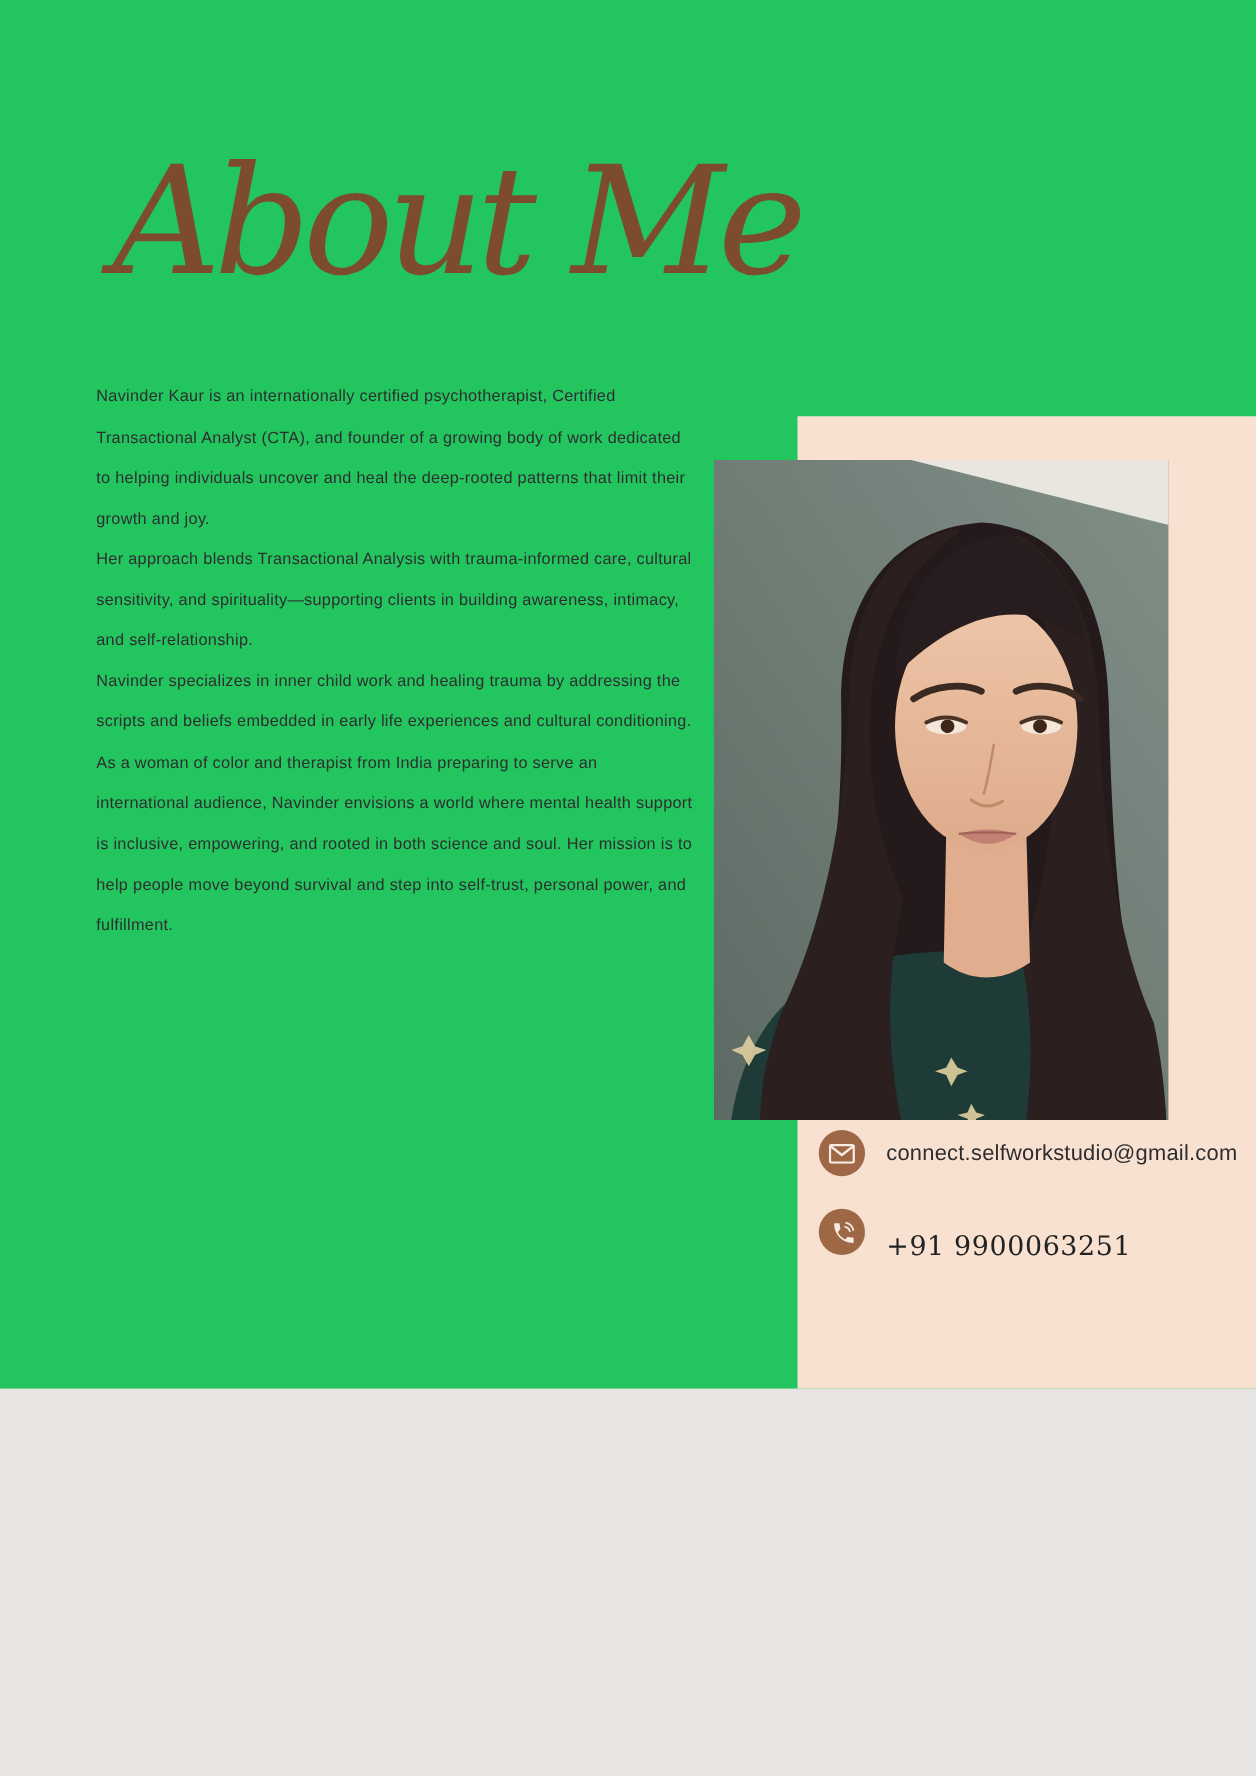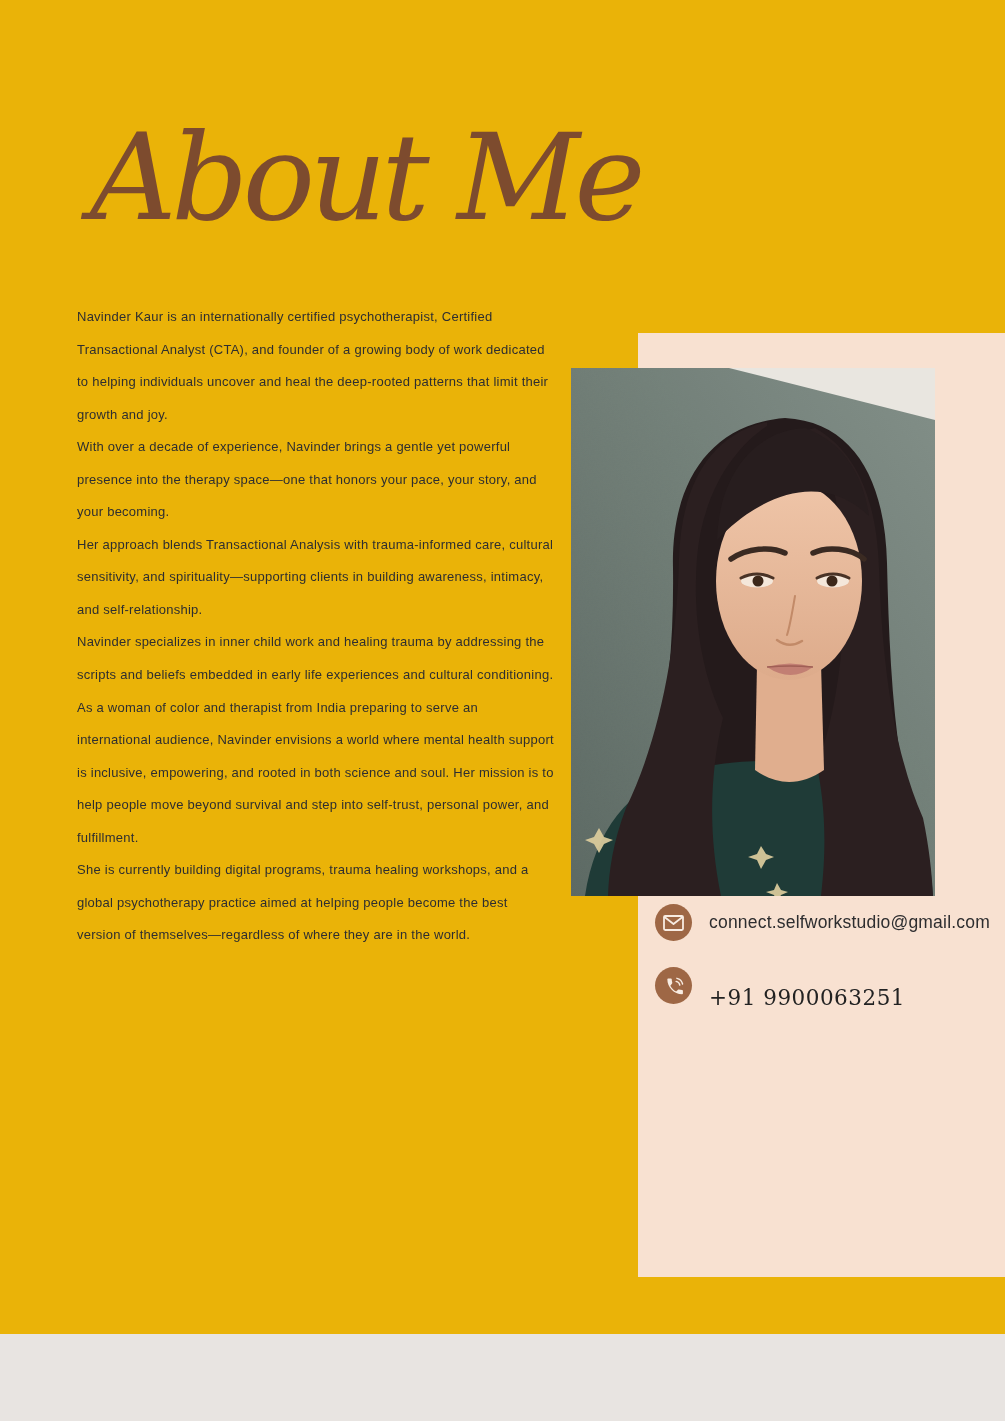--- a/index.html
+++ b/index.html
@@ -1,22 +1,22 @@
 <!DOCTYPE html>
 <html><head>
 <meta charset="utf-8">
 <style>
   * { margin: 0; padding: 0; box-sizing: border-box; }
   html, body { background: #e8e4e1; }
   .page {
     position: relative;
     width: 1005px;
-    height: 1334px;
+    height: 1111px;
     margin: 0 auto;
-    background: #eab308;
+    background: #22c55e;
     overflow: hidden;
     font-family: "Liberation Sans", sans-serif;
   }
   .title {
     position: absolute;
     left: 90px;
     top: 112px;
     font-family: "DejaVu Serif", serif;
     font-style: italic;
     font-weight: 400;
@@ -175,25 +175,23 @@
         <path d="M206,272 Q218,281 231,273" stroke-width="2.5"></path>
       </g>
 
       <path d="M196,299 Q219,292 242,299 Q220,315 196,299 Z" fill="#c27f73"></path>
       <path d="M196,299 Q219,297 242,299" stroke="#a05f55" stroke-width="1.5" fill="none"></path>
     </svg>
   </div>
 
   <div class="bio">
     <p>Navinder Kaur is an internationally certified psychotherapist, Certified Transactional Analyst (CTA), and founder of a growing body of work dedicated to helping individuals uncover and heal the deep-rooted patterns that limit their growth and joy.</p>
-    <p>With over a decade of experience, Navinder brings a gentle yet powerful presence into the therapy space—one that honors your pace, your story, and your becoming.</p>
     <p>Her approach blends Transactional Analysis with trauma-informed care, cultural sensitivity, and spirituality—supporting clients in building awareness, intimacy, and self-relationship.</p>
     <p>Navinder specializes in inner child work and healing trauma by addressing the scripts and beliefs embedded in early life experiences and cultural conditioning.</p>
     <p>As a woman of color and therapist from India preparing to serve an international audience, Navinder envisions a world where mental health support is inclusive, empowering, and rooted in both science and soul. Her mission is to help people move beyond survival and step into self-trust, personal power, and fulfillment.</p>
-    <p>She is currently building digital programs, trauma healing workshops, and a global psychotherapy practice aimed at helping people become the best version of themselves—regardless of where they are in the world.</p>
   </div>
 
   <div class="contact-list">
 
     <div class="contact-row">
       <span class="contact-icon">
         <svg width="21" height="16" viewBox="0 0 21 16" xmlns="http://www.w3.org/2000/svg">
           <rect x="1" y="1" width="19" height="14" rx="1.2" fill="none" stroke="#f8ece2" stroke-width="1.8"></rect>
           <path d="M1.5,2 L10.5,9 L19.5,2" fill="none" stroke="#f8ece2" stroke-width="1.8" stroke-linecap="round" stroke-linejoin="round"></path>
         </svg>

